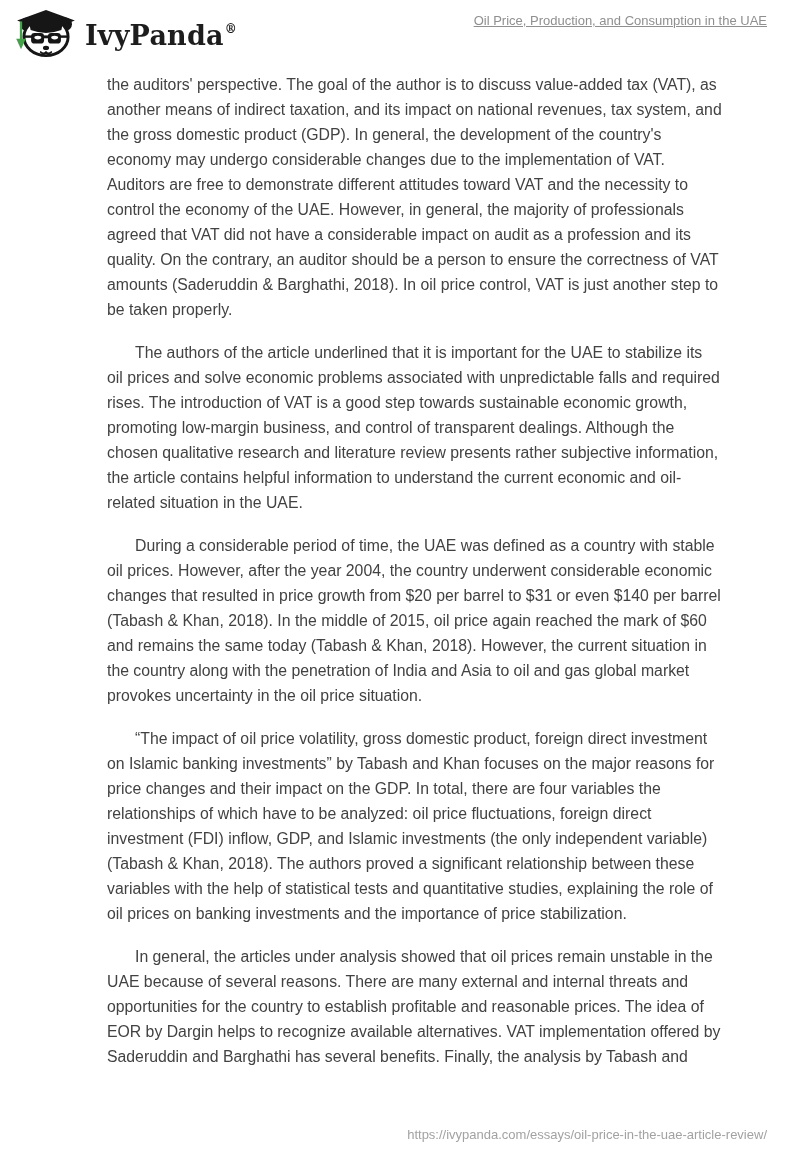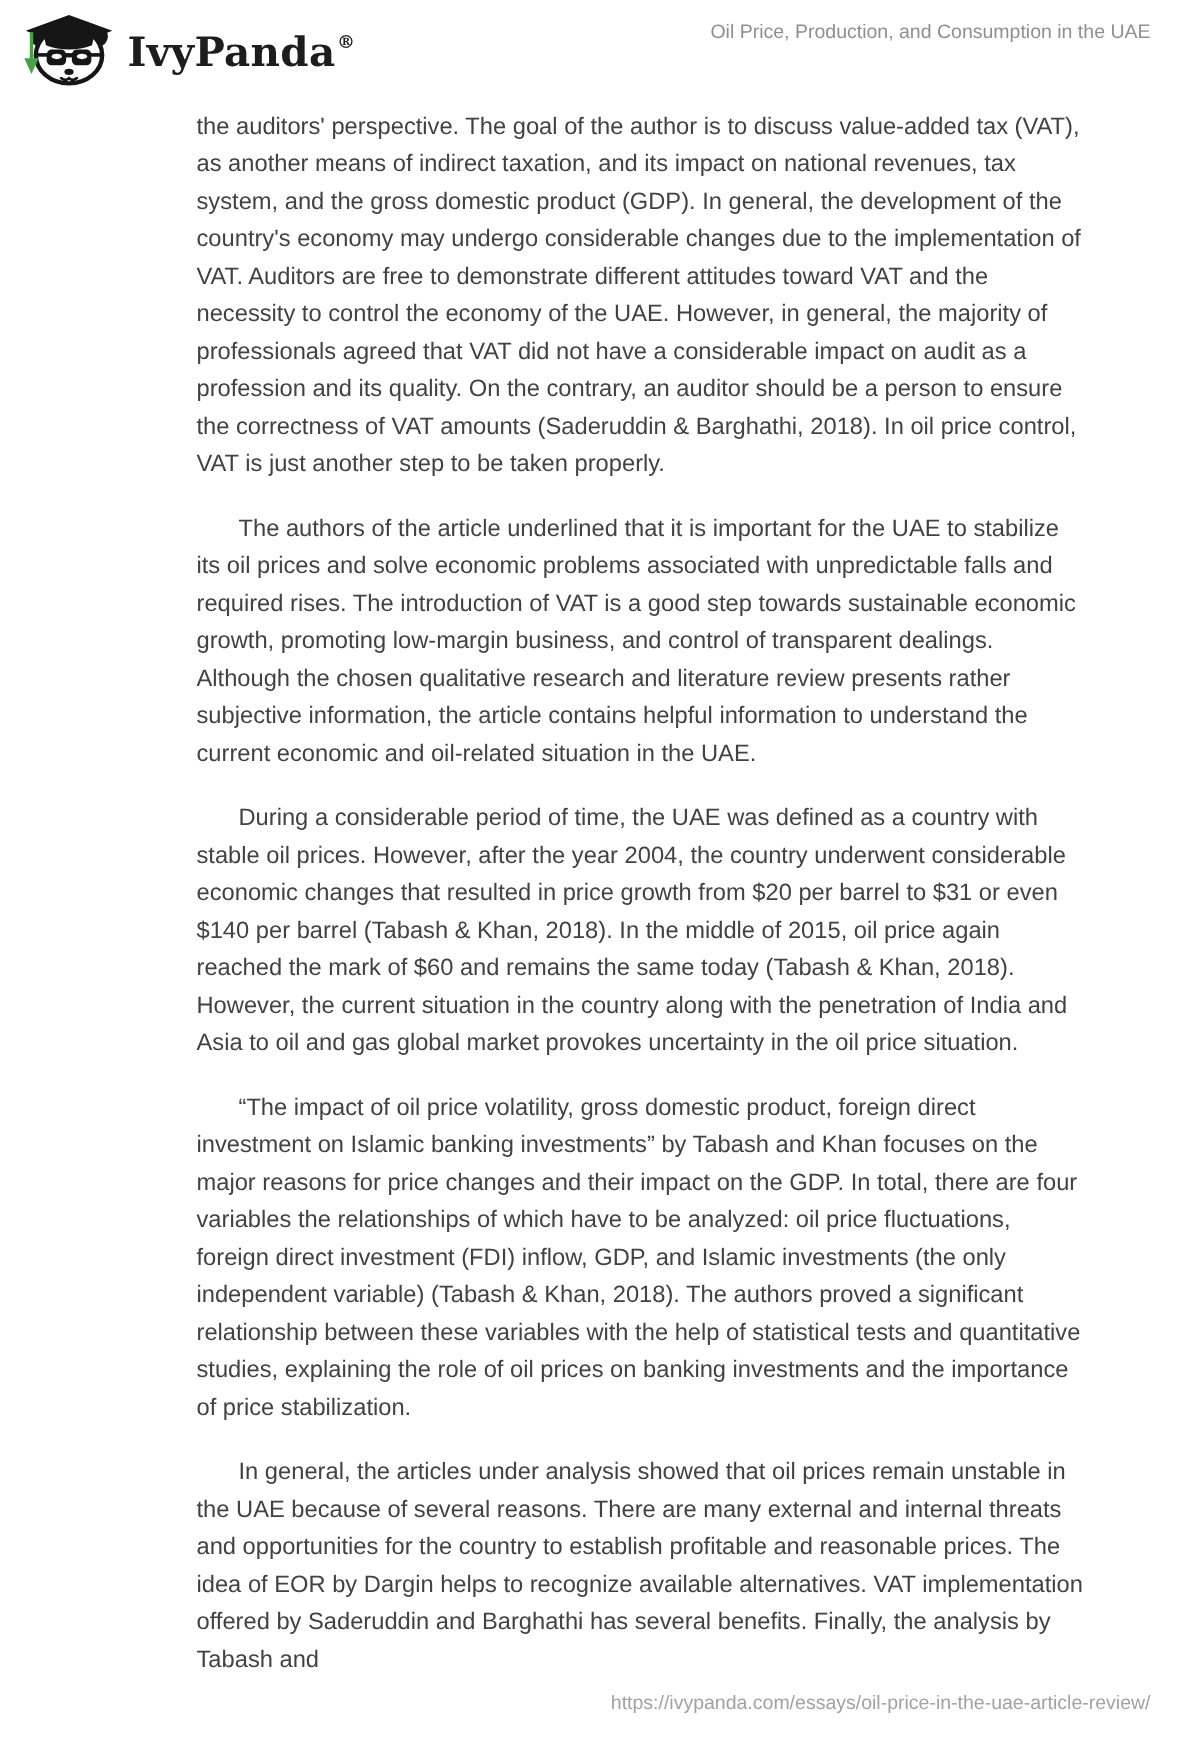--- a/index.html
+++ b/index.html
@@ -48,25 +48,25 @@
     margin-left: 1px;
   }
   .running-title {
     position: absolute;
     top: 13px;
     right: 33px;
     font-size: 13px;
     color: #8f8f8f;
     line-height: 16px;
     white-space: nowrap;
+    text-decoration: underline;
   }
   
   .article {
     padding: 14px 78px 0 107px;
-    margin-left: 24px;
   }
   .article p {
     font-size: 15.8px;
     line-height: 25px;
     color: #424242;
     margin: 0 0 18px 0;
     text-indent: 28px;
     text-align: left;
   }
   .article p.continuation { text-indent: 0; }

